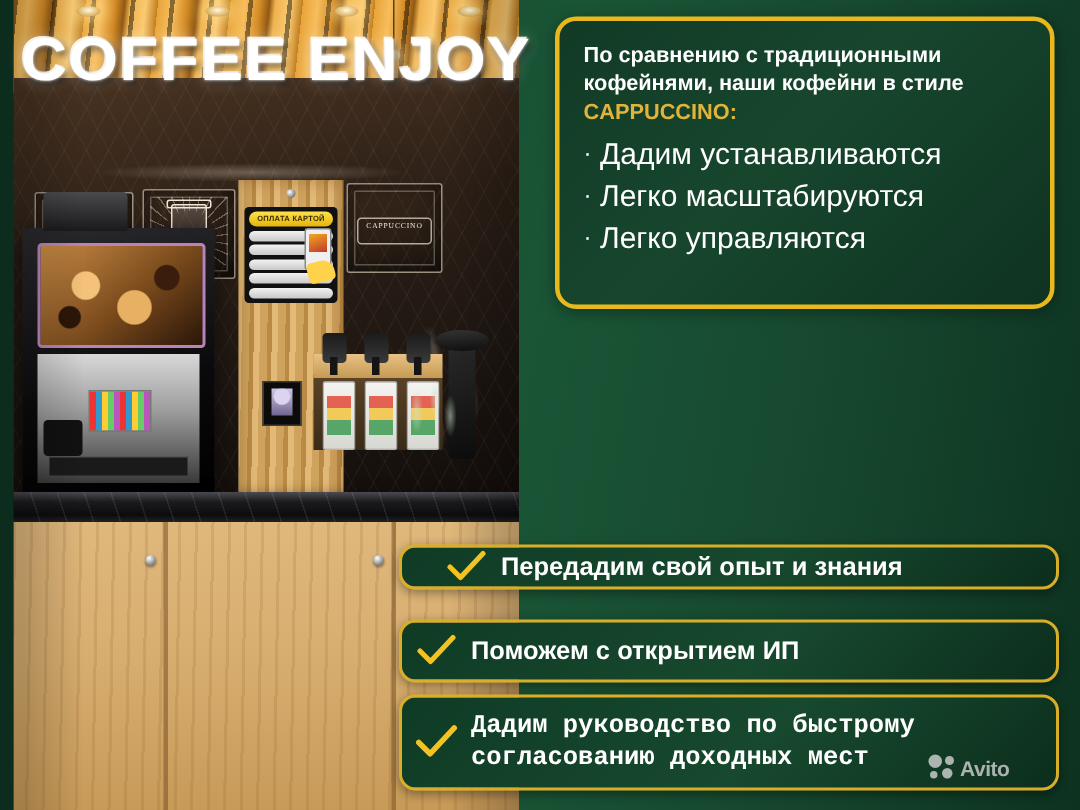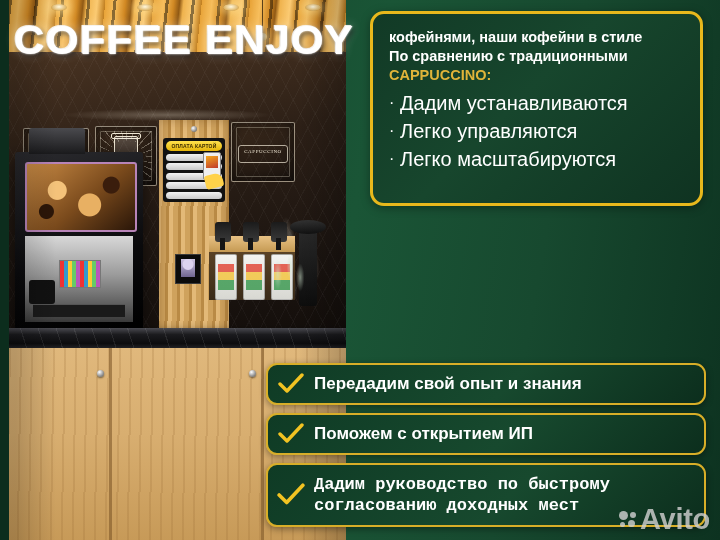--- a/index.html
+++ b/index.html
@@ -156,36 +156,36 @@
   .ib-brand{color:#e0b43a;font-size:14.5px;font-weight:bold;line-height:1.28;margin-top:1px;}
   .ib-list{margin:4px 0 0 0;padding:0;list-style:none;}
   .ib-list li{color:#fff;font-size:20px;line-height:1.42;white-space:nowrap;}
   .ib-list li .dot{display:inline-block;width:11px;color:#fff;font-size:16px;vertical-align:2px;}
 
   
   .card{position:absolute;left:266px;width:440px;box-sizing:border-box;
     border:2px solid #d8ae28;border-radius:11px;
     background:linear-gradient(135deg,#0f3b25 0%,#17492e 55%,#0c2e1d 100%);
     box-shadow:0 2px 7px rgba(0,0,0,.4);display:flex;align-items:center;}
-  .c1{top:363px;height:42px;}
+  .c1{top:363px;height:30px;padding-left:20px;}
   .c2{top:413px;height:42px;}
   .c3{top:463px;height:64px;font-family:Liberation Mono, monospace;}
   .chk{flex:0 0 46px;display:flex;align-items:center;justify-content:center;}
   .chk svg{display:block;}
   .ctext{color:#fff;font-weight:bold;font-size:17px;line-height:1.25;padding-right:10px;}
 
   
   .avito{position:absolute;left:619px;top:503px;display:flex;align-items:center;gap:4px;opacity:.82;}
   .av-dots{position:relative;width:17px;height:17px;}
   .av-dots i{position:absolute;border-radius:50%;background:#cfcfcf;display:block;}
   .av-d1{width:9px;height:9px;left:0;top:0;}
   .av-d2{width:6px;height:6px;left:11px;top:1px;}
   .av-d3{width:5px;height:5px;left:1px;top:11px;}
   .av-d4{width:7px;height:7px;left:9px;top:9px;}
-  .av-word{color:#cfcfcf;font-size:29px;font-weight:bold;letter-spacing:-.3px;}
+  .av-word{color:#cfcfcf;font-size:14px;font-weight:bold;letter-spacing:-.3px;}
 </style>
 </head>
 <body>
 
 <div id="stage">
 
   <div class="photo">
 
     <div class="ceiling"></div>
     <div class="lamp" style="left:42px;"></div>
@@ -268,27 +268,27 @@
     <div class="cabline" style="left:252px;"></div>
     <div class="knob" style="left:88px;top:370px;"></div>
     <div class="knob" style="left:240px;top:370px;"></div>
 
     <div class="photoshade"></div>
   </div>
 
   <div class="title">COFFEE ENJOY</div>
 
   <div class="infobox">
+    <div class="ib-lead">По сравнению с традиционными</div>
     <div class="ib-lead">кофейнями, наши кофейни в стиле</div>
-    <div class="ib-lead">По сравнению с традиционными</div>
     <div class="ib-brand">CAPPUCCINO:</div>
     <ul class="ib-list">
       <li><span class="dot">·</span><span>Дадим устанавливаются</span></li>
+      <li><span class="dot">·</span><span>Легко масштабируются</span></li>
       <li><span class="dot">·</span><span>Легко управляются</span></li>
-      <li><span class="dot">·</span><span>Легко масштабируются</span></li>
     </ul>
   </div>
 
   <div class="card c1">
     <div class="chk">
       <svg width="26" height="22" viewBox="0 0 26 22">
           <path d="M2 11 L9 18 L24 2" fill="none" stroke="#f2c322" stroke-width="3.4" stroke-linecap="round" stroke-linejoin="round"></path>
         </svg>
     </div>
     <div class="ctext">

